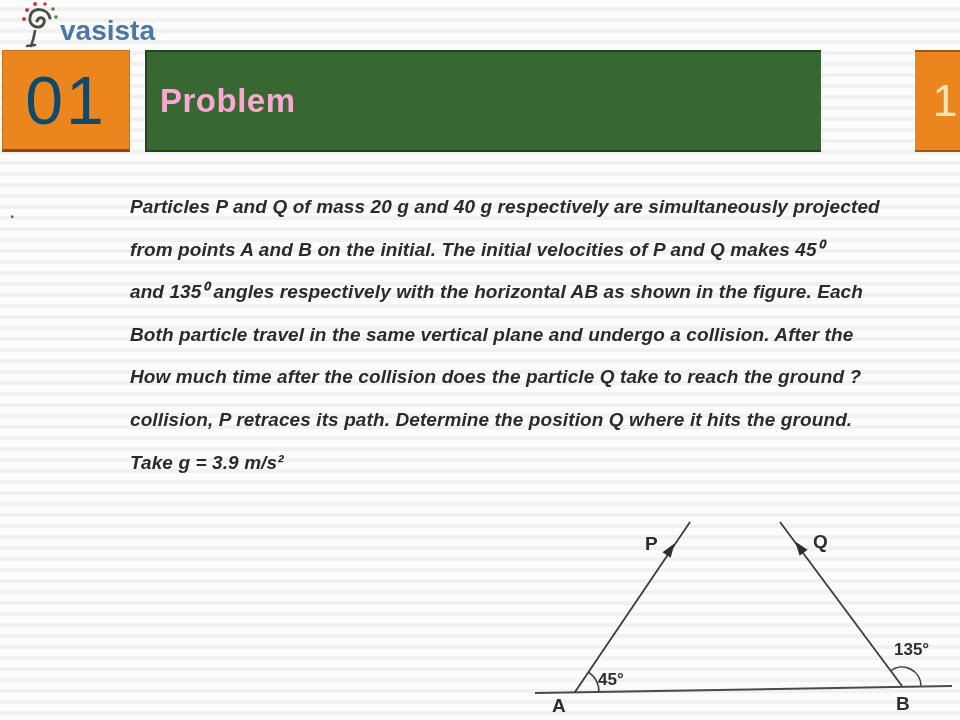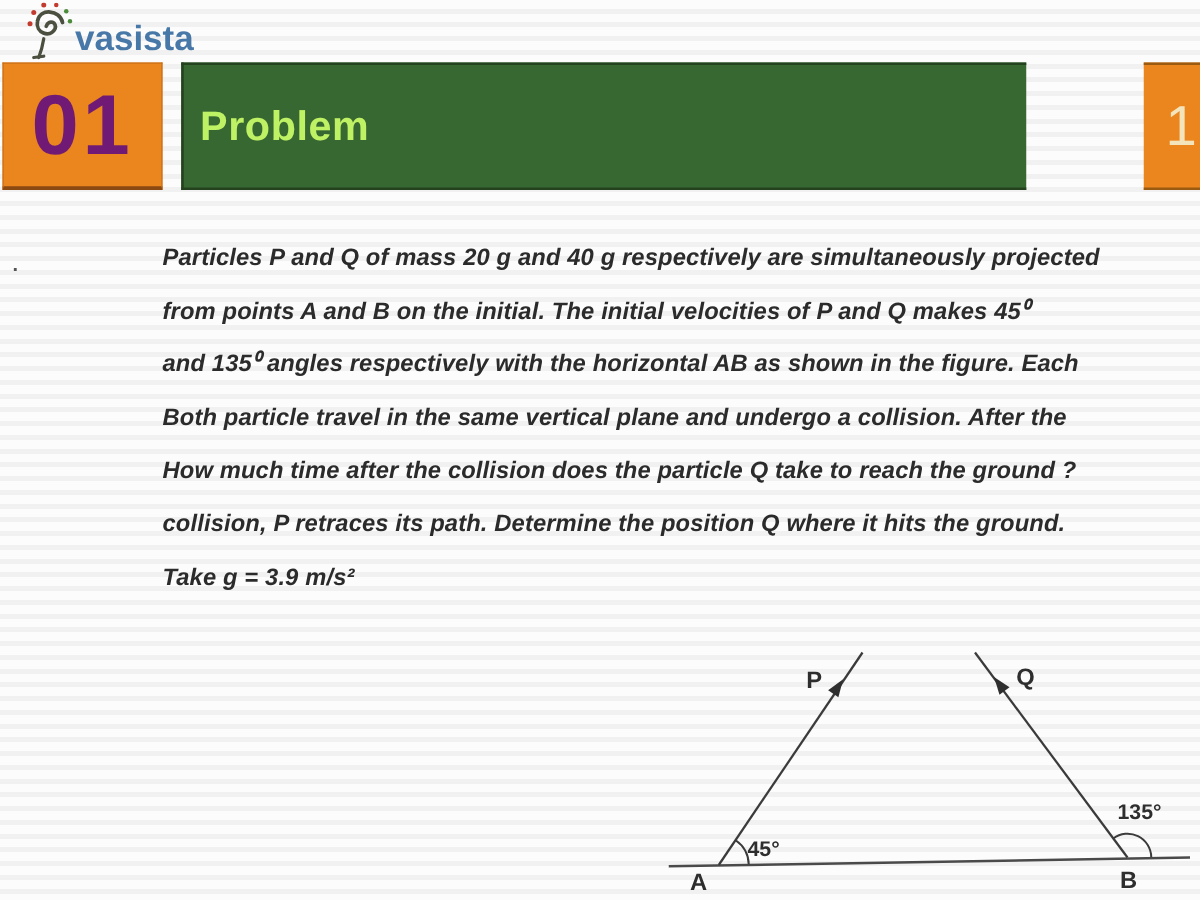--- a/index.html
+++ b/index.html
@@ -24,29 +24,29 @@
   }
 
   
   .num-box {
     position:absolute; left:2px; top:50px; width:128px; height:102px;
     background:#EB861F;
     border:1px solid #c9711a; border-bottom:3px solid #8a4a12;
     display:flex; align-items:center; justify-content:center;
   }
   .num-box span {
-    font-size:68px; font-weight:700; color:#701a75; letter-spacing:3px; line-height:1;text-align:center;
+    font-size:68px; font-weight:400; color:#0c4a6e; letter-spacing:3px; line-height:1;text-align:center;
   }
   .title-bar {
     position:absolute; left:145px; top:50px; width:676px; height:102px;
     background:#386831;
     border-top:2px solid #25421f; border-bottom:2px solid #25421f; border-left:2px solid #25421f;
     display:flex; align-items:center; padding-left:13px;
   }
-  .title-bar span { font-size:33px; font-weight:700; color:#bef264; letter-spacing:0.5px; }
+  .title-bar span { font-size:33px; font-weight:700; color:#f9a8d4; letter-spacing:0.5px; }
   .year-band {
     position:absolute; left:870px; top:50px; width:139px; height:102px;
     background:#EB861F;
     border-top:2px solid #9a5a10; border-bottom:2px solid #9a5a10;
     display:flex; align-items:center; justify-content:center;margin-left:45px;
   }
   .year-band span { font-size:45px; font-weight:400; color:#F4E4BC; letter-spacing:1px; }
 
   
   .problem-text {

